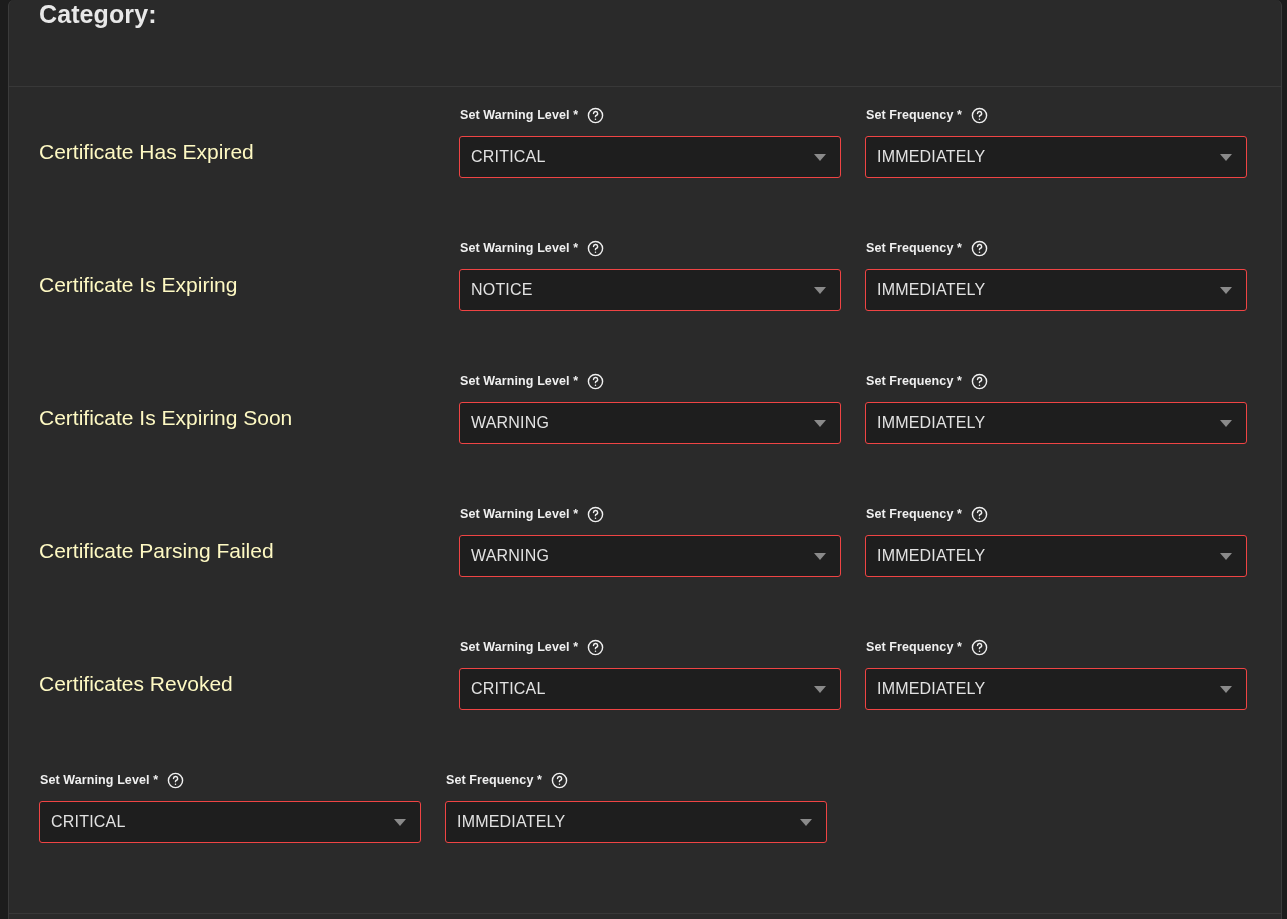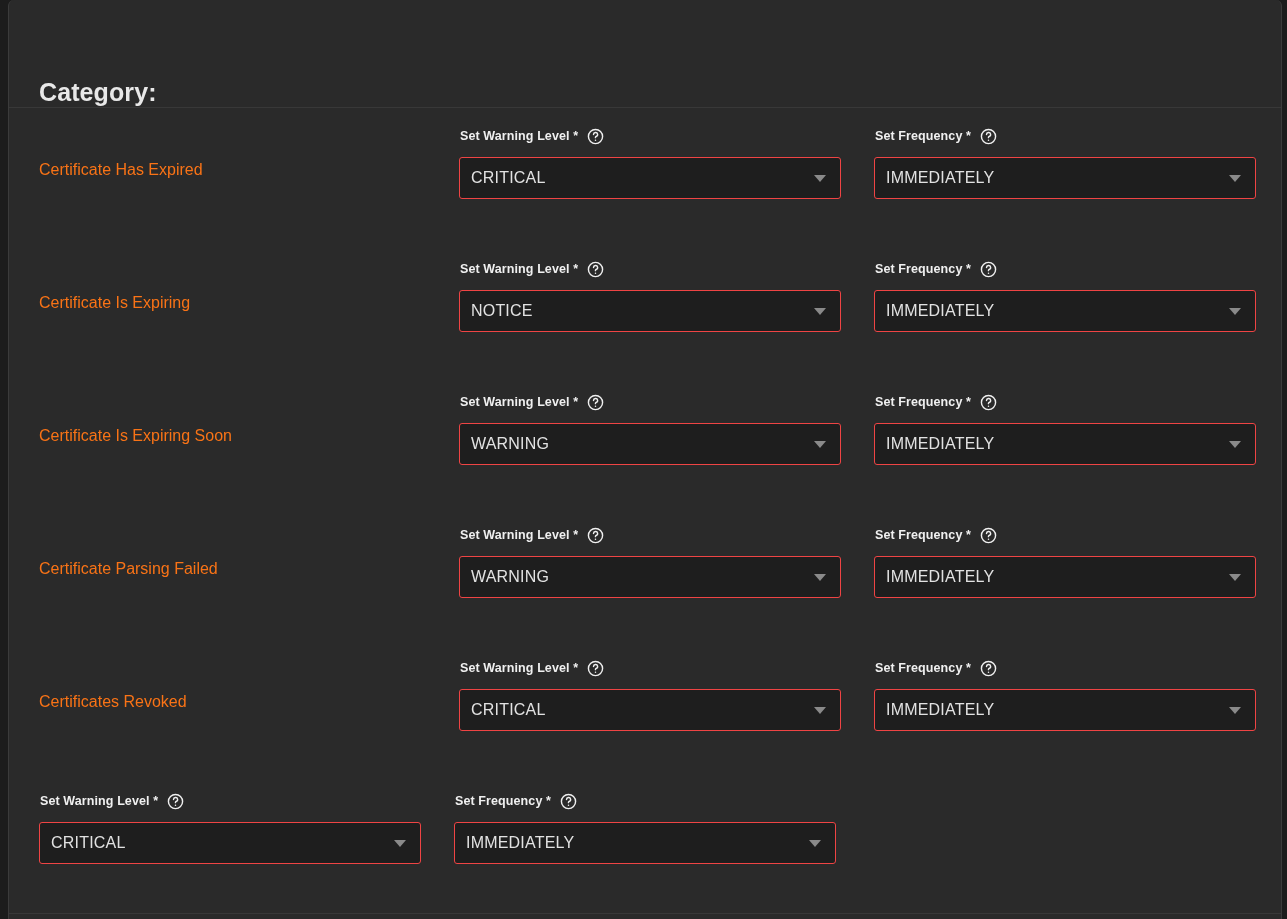--- a/index.html
+++ b/index.html
@@ -21,23 +21,23 @@
     background: #2a2a2a;
     border-left: 1px solid #3b3b3b;
     border-right: 1px solid #3b3b3b;
     border-top-left-radius: 6px;
     border-top-right-radius: 6px;
     overflow: hidden;
   }
 
   
   .category-header {
-    height: 108px;
-    display: flex;
-    align-items: flex-end;
+    height: 87px;
+    display: flex;
+    align-items: flex-start;
     padding-left: 30px;
     border-bottom: 1px solid #383838;
   }
   .category-label {
     font-size: 25px;
     font-weight: bold;
     color: #e8e8e8;
     letter-spacing: 0.1px;
     margin-right: 25px;
   }
@@ -71,28 +71,28 @@
   .alert-row {
     display: flex;
     align-items: flex-start;
     height: 133px;
     padding-left: 30px;
   }
 
   .alert-name {
     width: 420px;
     flex: 0 0 420px;
-    font-size: 16px;
-    color: #f97316;
+    font-size: 21px;
+    color: #fef9c3;
     padding-top: 52px;
     line-height: 1.25;
   }
 
   .field-group { flex: 0 0 382px; padding-top: 19px; }
-  .field-group.frequency { margin-left: 33px; }
+  .field-group.frequency { margin-left: 24px; }
 
   .field-label-line {
     display: flex;
     align-items: center;
     gap: 9px;
     height: 18px;
     margin-bottom: 12px;
     padding-left: 1px;
   }
   .field-label {

